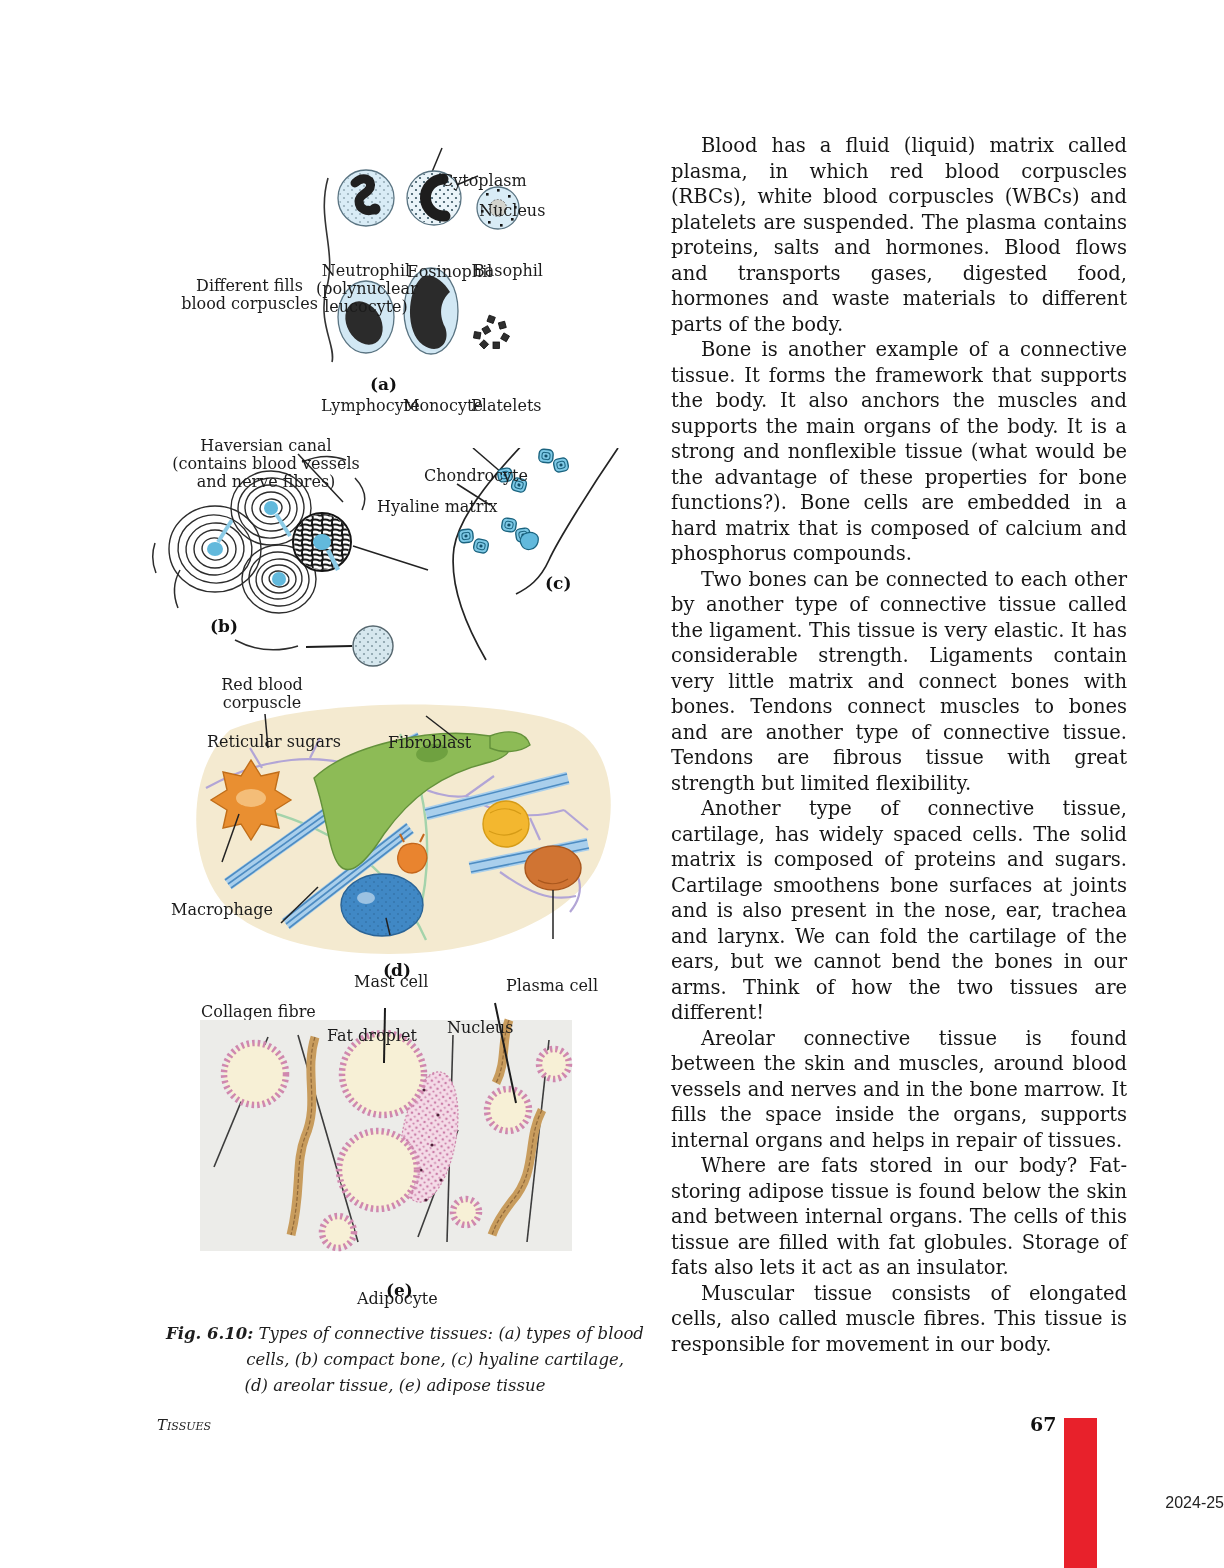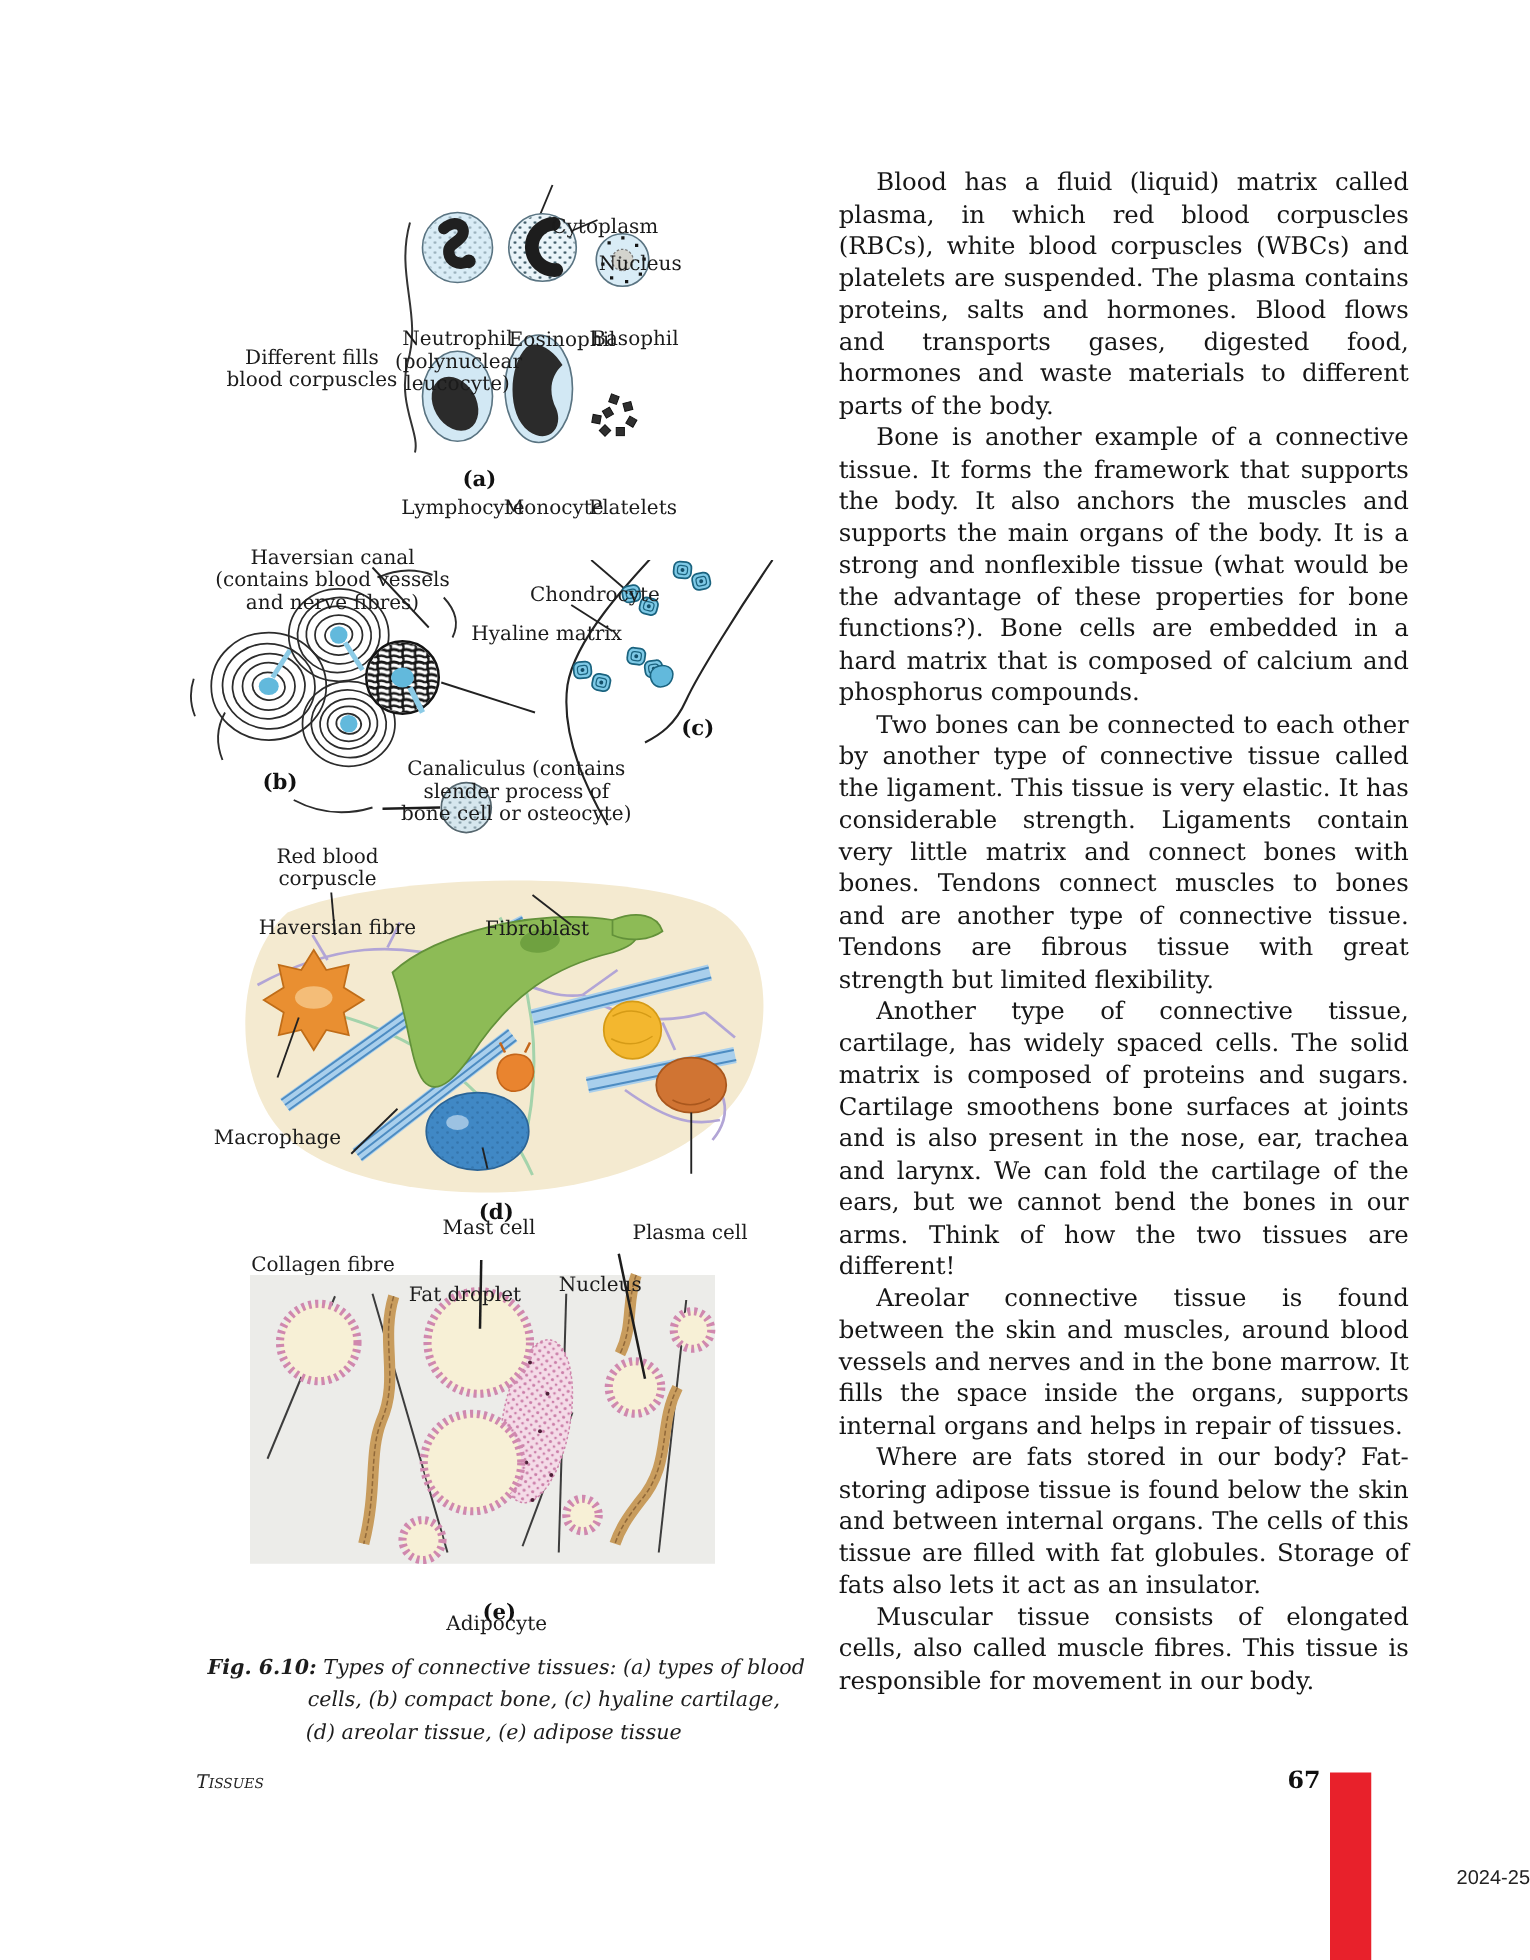--- a/index.html
+++ b/index.html
@@ -207,21 +207,20 @@
       <g transform="translate(331,98) rotate(12)">
           <rect x="-7" y="-6.5" width="14" height="13" rx="4.5" fill="#7ec9e6" stroke="#1a637f" stroke-width="1.4"></rect>
           <rect x="-4" y="-3.5" width="8" height="7" rx="2.5" fill="none" stroke="#1a637f" stroke-width="1"></rect>
           <circle r="1.6" fill="#14506a"></circle>
         </g>
       <path d="M374 86 C382 82 390 86 388 94 C386 102 376 104 372 98 C369 93 370 89 374 86 Z" fill="#62b9dc" stroke="#1a637f" stroke-width="1.2"></path>
     </g>
   </svg>
 
   <div class="lbl c" style="left:171px;top:401px;width:190px">Haversian canal (contains blood vessels and nerve fibres)</div>
-  <div class="lbl c" style="left:318px;top:570px;width:190px">Canaliculus (contains slender process of bone cell or osteocyte)</div>
   <div class="tag" style="left:210px;top:616px">(b)</div>
   <div class="lbl c" style="left:217px;top:640px;width:90px">Red blood corpuscle</div>
   <div class="lbl nw" style="left:424px;top:431px">Chondrocyte</div>
   <div class="lbl nw" style="left:377px;top:462px">Hyaline matrix</div>
   <div class="tag" style="left:545px;top:573px">(c)</div>
 
   <svg style="left:168px;top:692px" width="460" height="285" viewBox="0 0 460 285">
     <path d="M62 38 C140 6 325 4 398 32 C446 52 452 118 432 168 C412 216 342 252 262 260 C180 268 92 252 56 212 C20 172 16 80 62 38 Z" fill="#f4ead0"></path>
     <g stroke="#b2a5d6" stroke-width="2.2" fill="none">
       <path d="M38 96 C100 62 150 62 198 76"></path>
@@ -288,21 +287,21 @@
     <g stroke="#222" stroke-width="1.5">
       <line x1="97" y1="22" x2="100" y2="56"></line>
       <line x1="258" y1="24" x2="289" y2="48"></line>
       <line x1="54" y1="170" x2="71" y2="122"></line>
       <line x1="113" y1="231" x2="150" y2="195"></line>
       <line x1="222" y1="243" x2="218" y2="226"></line>
       <line x1="385" y1="247" x2="385" y2="198"></line>
     </g>
   </svg>
 
-  <div class="lbl nw" style="left:207px;top:697px">Haversian fibre</div>
+  <div class="lbl nw" style="left:207px;top:697px">Reticular sugars</div>
   <div class="lbl nw" style="left:388px;top:698px">Fibroblast</div>
   <div class="lbl nw" style="left:171px;top:865px">Macrophage</div>
   <div class="lbl nw" style="left:201px;top:967px">Collagen fibre</div>
   <div class="lbl nw" style="left:354px;top:937px">Mast cell</div>
   <div class="lbl nw" style="left:506px;top:941px">Plasma cell</div>
   <div class="tag" style="left:383px;top:960px">(d)</div>
 
   <svg style="left:196px;top:995px" width="380" height="267" viewBox="0 0 380 267">
     <rect x="4" y="25" width="372" height="231" fill="#ecece9"></rect>
     <g stroke="#3c3c3c" stroke-width="1.6">

